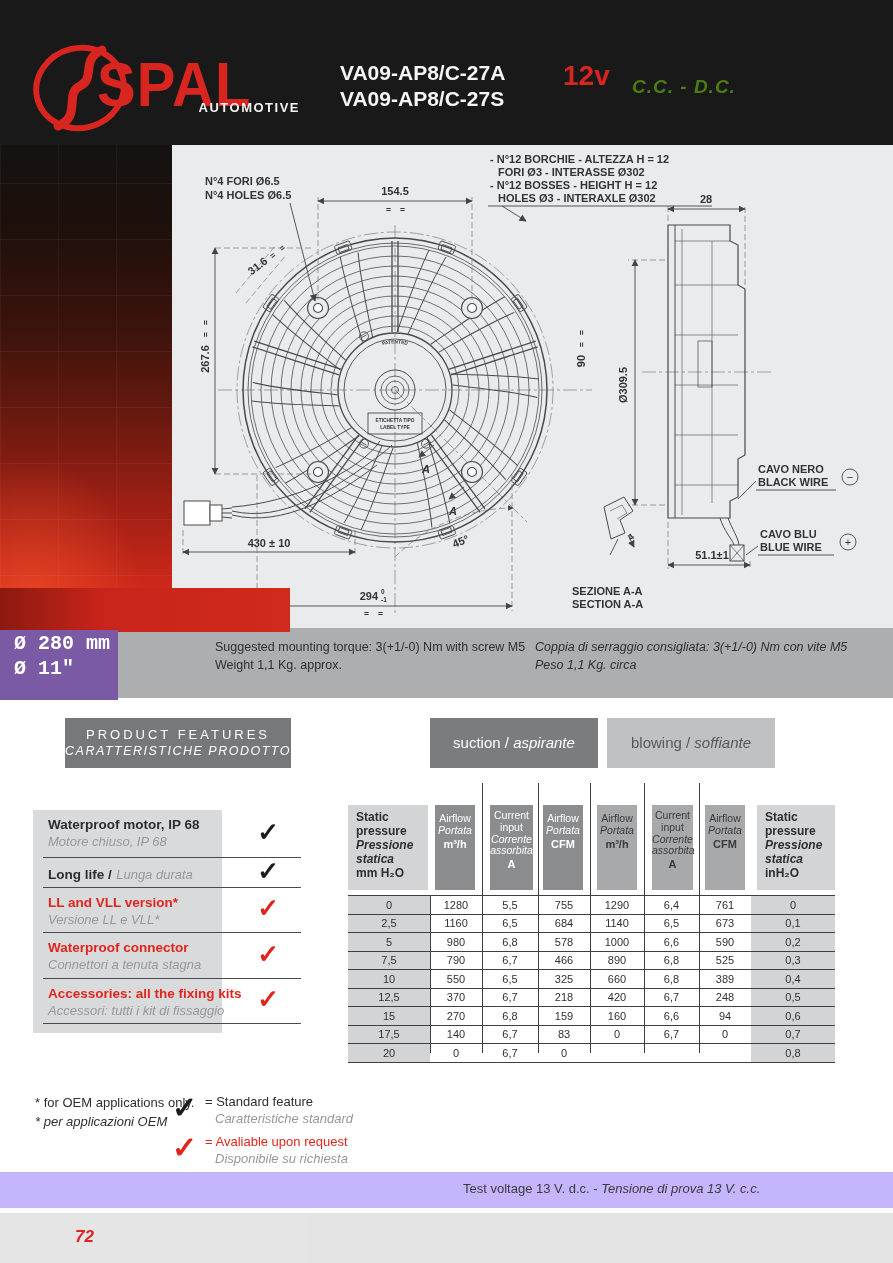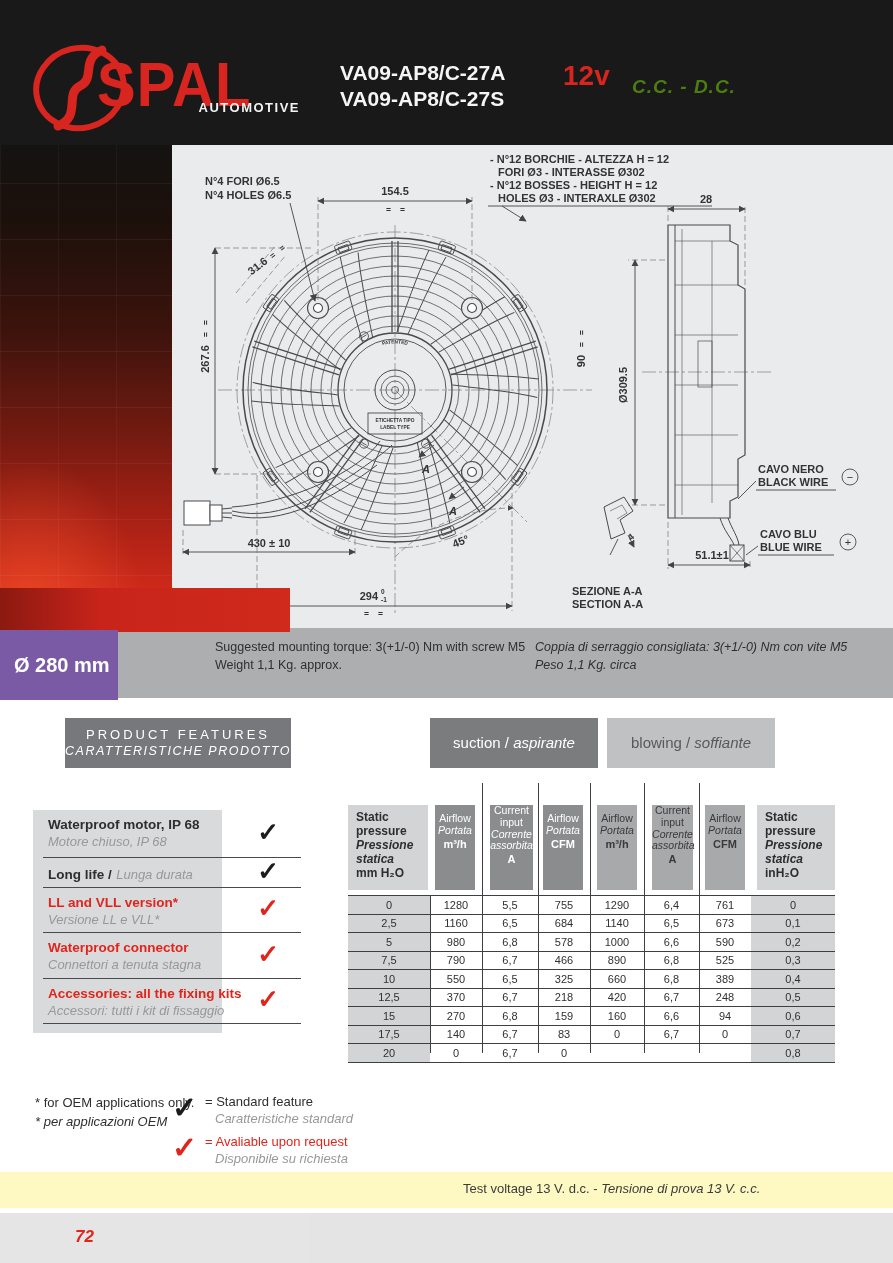--- a/index.html
+++ b/index.html
@@ -26,21 +26,21 @@
   #left-grad:after{content:"";position:absolute;inset:0;
     background:repeating-linear-gradient(0deg,rgba(255,255,255,.05) 0 1px,transparent 1px 56px),
                repeating-linear-gradient(90deg,rgba(255,255,255,.04) 0 1px,transparent 1px 58px);}
   #red-sliver{left:0;top:588px;width:290px;height:44px;background:linear-gradient(90deg,#8c1910,#c8241a 35%,#cf2a1b);z-index:3;}
 
   
   #panel{left:172px;top:145px;width:721px;height:483px;background:#eaebec;z-index:2;}
 
   
   #badge{left:0;top:630px;width:118px;height:70px;background:#7a5aa5;color:#fff;font-weight:bold;font-size:20px;z-index:4;}
-  #badge div{margin:24px 0 0 14px;line-height:1.1;}
+  #badge div{margin:3px 0 0 14px;line-height:1.1;font-family:Liberation Mono, monospace;}
   #torque{left:118px;top:628px;width:775px;height:70px;background:#adaeb0;color:#2f2f31;font-size:12.5px;line-height:1.4;z-index:2;}
   #torque .en{position:absolute;left:97px;top:11px;}
   #torque .it{position:absolute;left:417px;top:11px;font-style:italic;}
 
   
   #pf-head{left:65px;top:718px;width:226px;height:50px;background:#77787b;color:#fff;text-align:center;}
   #pf-head .l1{margin-top:9px;font-size:13px;letter-spacing:3px;}
   #pf-head .l2{font-size:12.5px;font-style:italic;letter-spacing:1.5px;margin-top:2px;}
   #pf-bg{left:33px;top:810px;width:189px;height:223px;background:#d9dadb;}
   #pf-rows{left:43px;top:810px;width:258px;}
@@ -62,21 +62,21 @@
   .th{position:absolute;top:805px;height:85px;box-sizing:border-box;z-index:2;}
   .th.light{background:#d3d4d5;color:#2e2e30;padding:6px 0 0 8px;}
   .th.dark{background:#8a8c8e;color:#fff;text-align:center;}
   .th.med{background:#a8a9ab;color:#3a3a3c;text-align:center;}
   .th .b{font-weight:bold;font-size:12px;line-height:1.16;}
   .th .bi{font-weight:bold;font-style:italic;font-size:12px;line-height:1.16;}
   .th .s{font-size:10.5px;line-height:1.12;}
   .th .si{font-size:10.5px;font-style:italic;line-height:1.12;}
   .th .su{font-size:11px;font-weight:bold;line-height:1.3;}
   .th.mid3{padding-top:8px;}
-  .th.mid5{}
+  .th.mid5{padding-top:5px;}
   #tbody{left:348px;top:895px;width:487px;z-index:2;}
   .trow{display:flex;height:17.5px;border-top:1px solid #3f3f41;font-size:11px;color:#303032;}
   .trow:last-child{border-bottom:1px solid #3f3f41;}
   .td{display:flex;align-items:center;justify-content:center;box-sizing:border-box;}
   .c1{width:82px;background:#d3d4d5;}
   .c2{width:52px;} .c3{width:56px;} .c4{width:52px;}
   .c5{width:54px;} .c6{width:55px;} .c7{width:52px;}
   .c8{width:84px;background:#d3d4d5;}
 
   
@@ -84,21 +84,21 @@
   #oem .it{font-style:italic;}
   .lg-check{position:absolute;font-size:30px;font-weight:bold;}
   #lg-check-std{left:172px;top:1090px;color:#1c1c1c;}
   #lg-check-req{left:172px;top:1130px;color:#e1251c;}
   .lg-text{position:absolute;left:205px;font-size:13px;line-height:1.3;}
   #lg-std{top:1094px;color:#2e2e30;}
   #lg-req{top:1134px;color:#e1251c;}
   .lg-text .sub{font-style:italic;color:#98989a;margin-left:10px;}
 
   
-  #tv-strip{left:0;top:1172px;width:893px;height:36px;background:#fef9c3;}
+  #tv-strip{left:0;top:1172px;width:893px;height:36px;background:#c4b5fd;}
   #tv-text{position:absolute;left:463px;top:9px;font-size:13px;color:#3b3b3d;}
   #tv-text .it{font-style:italic;}
   #bottom-left{left:0;top:1213px;width:310px;height:50px;background:#e5e5e5;font-style:italic;}
   #page-num{position:absolute;left:75px;top:14px;color:#e1251c;font-size:17px;font-weight:bold;}
   #bottom-right{left:310px;top:1213px;width:583px;height:50px;background:#e4e4e5;}
 
   
   svg text{font-family:"Liberation Sans",sans-serif;fill:#333;}
   .dimt{font-size:11px;font-weight:bold;}
   .dims{font-size:8.5px;font-weight:bold;}

